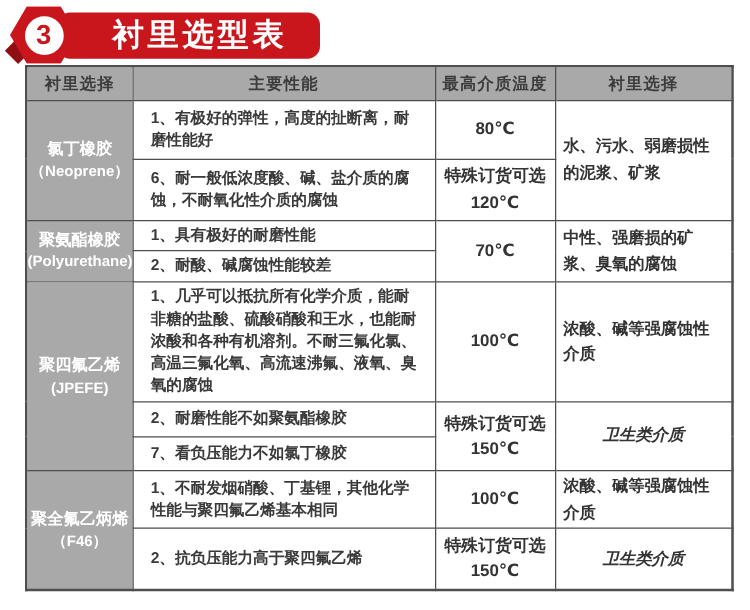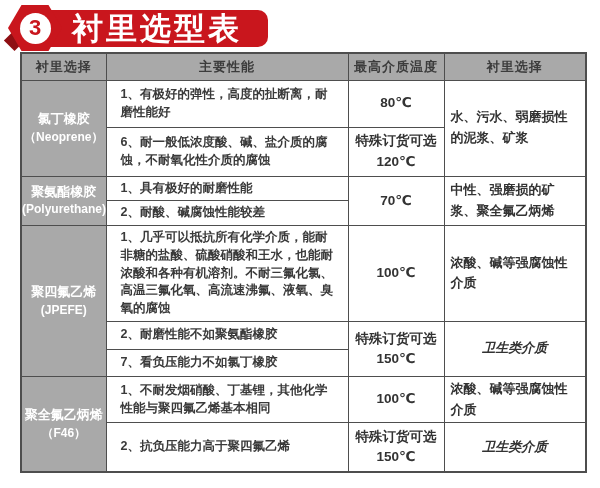--- a/index.html
+++ b/index.html
@@ -24,23 +24,23 @@
     background:var(--accent-red,#c9161d);
     clip-path:polygon(25% 0,75% 0,100% 50%,75% 100%,25% 100%,0 50%);
     display:flex;align-items:center;justify-content:center;
   }
   .hex-circle{
     width:31px;height:31px;border-radius:50%;background:#fff;
     display:flex;align-items:center;justify-content:center;
   }
   .hex-num{color:var(--accent-red,#c9161d);font-size:22px;font-weight:700;line-height:1;}
   .banner{
-    position:absolute;left:28px;top:10px;height:37px;z-index:1;
+    position:absolute;left:46px;top:10px;height:37px;z-index:1;
     background:var(--accent-red,#c9161d);border-radius:10px;
-    color:#fff;font-size:31px;font-weight:700;letter-spacing:3px;
+    color:#fff;font-size:25px;font-weight:700;letter-spacing:3px;
     line-height:37px;padding:0 26px 0 44px;white-space:nowrap;
   }
   
   table.sel{
     margin:0 0 0 20px;width:565px;border-collapse:collapse;table-layout:fixed;
     border:2px solid var(--border-dark,#4e4e4e);
   }
   .sel th,.sel td{
     border:1px solid var(--border-dark,#4e4e4e);
     vertical-align:middle;overflow:hidden;
@@ -126,21 +126,21 @@
 
     <tr class="h-r2a">
       <td class="mat" rowspan="2">
         <span class="mat-name">聚氨酯橡胶</span>
         <span class="mat-alias">(Polyurethane)</span>
       </td>
       <td class="perf">1、具有极好的耐磨性能</td>
       <td class="temp" rowspan="2">
         <span class="tline">70℃</span>
       </td>
-      <td class="range" rowspan="2">中性、强磨损的矿浆、聚全氟乙炳烯</td>
+      <td class="range" rowspan="2">中性、强磨损的矿浆、臭氧的腐蚀</td>
     </tr>
     <tr class="h-r2b">
       <td class="perf">2、耐酸、碱腐蚀性能较差</td>
     </tr>
 
     <tr class="h-r3a">
       <td class="mat" rowspan="3">
         <span class="mat-name">聚四氟乙烯</span>
         <span class="mat-alias">(JPEFE)</span>
       </td>

